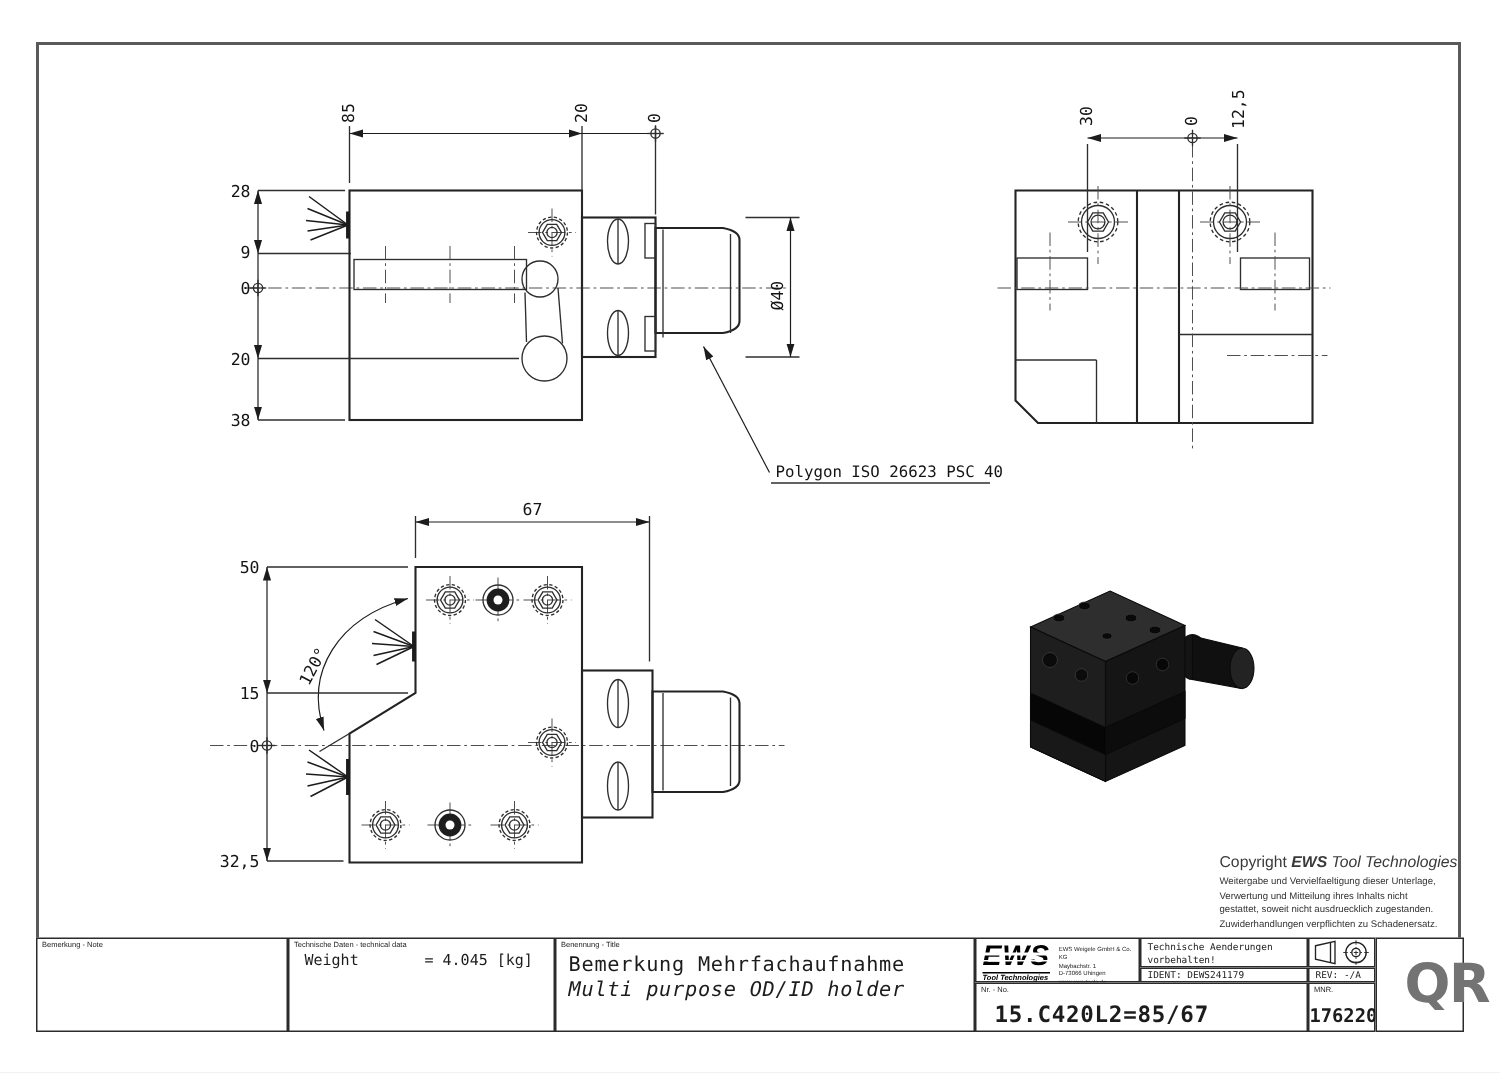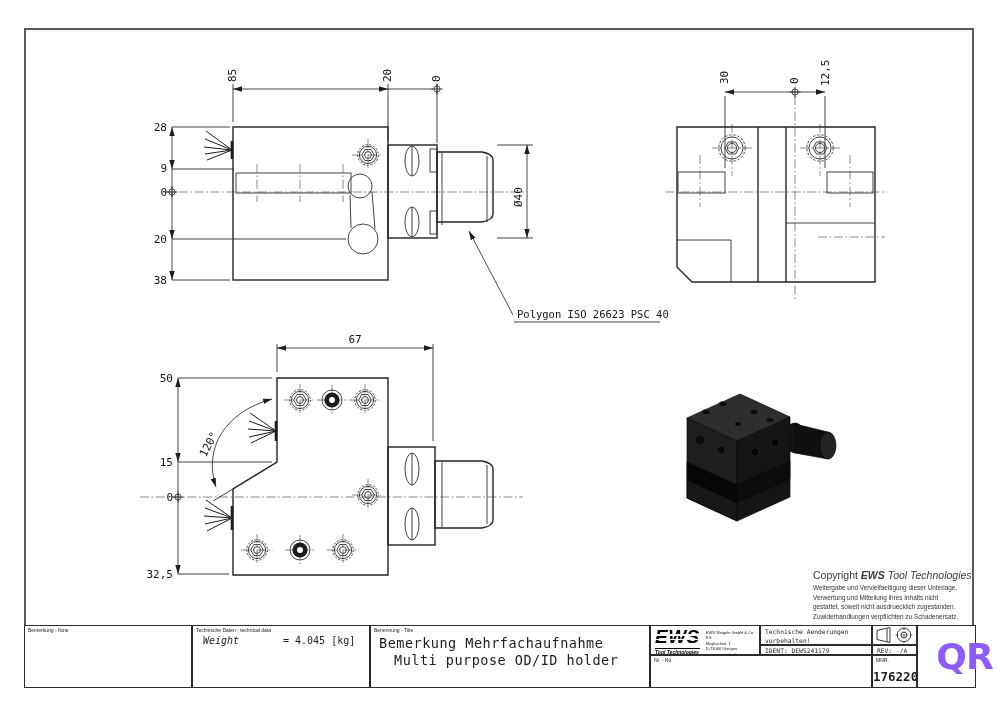--- a/index.html
+++ b/index.html
@@ -17,37 +17,37 @@
   .copy{position:absolute;left:813px;top:569px;width:170px;}
   .copy .head{font:italic 10.5px "Liberation Sans",sans-serif;font-style:normal;color:#3a3a3a;white-space:nowrap;}
   .copy .head .b{font-weight:bold;font-style:italic;}
   .copy .head .i{font-style:italic;}
   .copy .small{font:6.4px "Liberation Sans",sans-serif;color:#333;line-height:1.5;white-space:nowrap;margin-top:2px;}
   
   .tb{position:absolute;left:24px;top:625px;width:952px;height:63px;}
   .cell{position:absolute;border:1px solid #2b2b2b;box-sizing:border-box;background:#fff;}
   .lbl{font:5px "Liberation Sans",sans-serif;color:#222;padding:1px 0 0 3px;}
   .weight-row{display:flex;font-size:10px;padding:2px 6px 0 10px;}
-  .weight-row .wl{font-style:italic;width:80px;}
+  .weight-row .wl{width:80px;}
   .title-de{font-size:13.5px;letter-spacing:.5px;padding:2px 0 0 8px;}
-  .title-en{font-size:13.5px;letter-spacing:.5px;padding:1px 0 0 8px;margin-left:15px;}
+  .title-en{font-size:13.5px;font-style:italic;letter-spacing:.5px;padding:1px 0 0 8px;}
   .logo-wrap{display:flex;padding:2px 2px 0 4px;}
   .logo{position:relative;display:inline-block;font:italic 900 19px "Liberation Sans",sans-serif;color:#000;letter-spacing:.5px;line-height:17px;}
   .logo .stripe{position:absolute;left:-1px;right:-1px;height:1.5px;background:#fff;}
   .logo-sub{font:italic 700 5px "Liberation Sans",sans-serif;color:#000;border-top:1px solid #000;margin-top:1px;}
   .addr{font:4px "Liberation Sans",sans-serif;color:#222;line-height:1.35;margin-left:6px;margin-top:2px;}
   .mod{font-size:6.3px;padding:2px 0 0 4px;line-height:1.35;}
   .mod .en{font-style:italic;}
   .ident{font-size:6.3px;padding:1px 0 0 4px;}
   .rev{font-size:6.3px;padding:1px 0 0 4px;}
   .no-lbl,.mnr-lbl{font:5px "Liberation Sans",sans-serif;color:#222;padding:1px 0 0 3px;}
   .no-val{font-size:15px;font-weight:600;padding:4px 0 0 12px;letter-spacing:.5px;}
   .mnr-val{font-size:12.5px;font-weight:600;text-align:left;padding:6px 4px 0 0;}
   .qr{display:flex;align-items:center;justify-content:center;height:100%;
-      font:800 36px "DejaVu Sans",sans-serif;letter-spacing:-1px;color:#8b5cf6;margin-left:36px;}
+      font:800 36px "DejaVu Sans",sans-serif;letter-spacing:-1px;color:#737373;margin-left:36px;}
 </style>
 </head>
 <body>
 
 <div class="sheet">
   <div class="frame"></div>
 
   <svg width="1000" height="715" viewBox="0 0 1000 715" style="position:absolute;left:0;top:0;">
     <defs>
       <marker id="ar" markerUnits="userSpaceOnUse" markerWidth="10" markerHeight="8" refX="9" refY="4" orient="auto-start-reverse">
@@ -328,20 +328,21 @@
           <line x1="22.5" y1="9" x2="39.5" y2="9" stroke-dasharray="3 1.5 1 1.5" stroke-width="0.6"></line>
           <line x1="31" y1="0.8" x2="31" y2="17.2" stroke-dasharray="3 1.5 1 1.5" stroke-width="0.6"></line>
         </g>
       </svg>
     </div>
     <div class="cell" style="left:848px;top:20px;width:45px;height:10px;">
       <div class="rev">REV:  -/A</div>
     </div>
     <div class="cell" style="left:626px;top:30px;width:222px;height:33px;">
       <div class="no-lbl">Nr. - No.</div>
+      <div class="no-val">15.C420L2=85/67</div>
     </div>
     <div class="cell" style="left:848px;top:30px;width:45px;height:33px;">
       <div class="mnr-lbl">MNR.</div>
       <div class="mnr-val">176220</div>
     </div>
     <div class="cell" style="left:893px;top:0;width:59px;height:63px;">
       <div class="qr">QR</div>
     </div>
   </div>
 </div>

